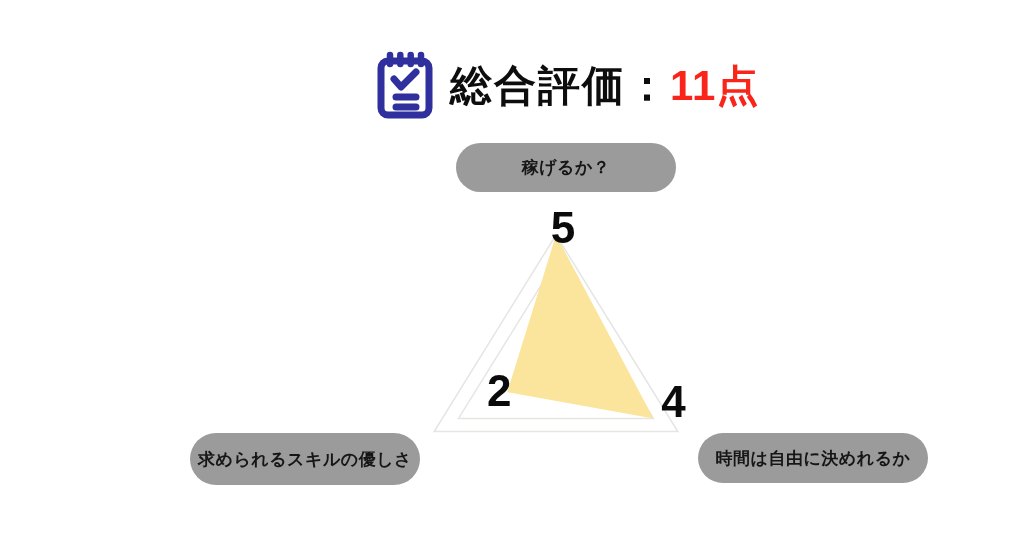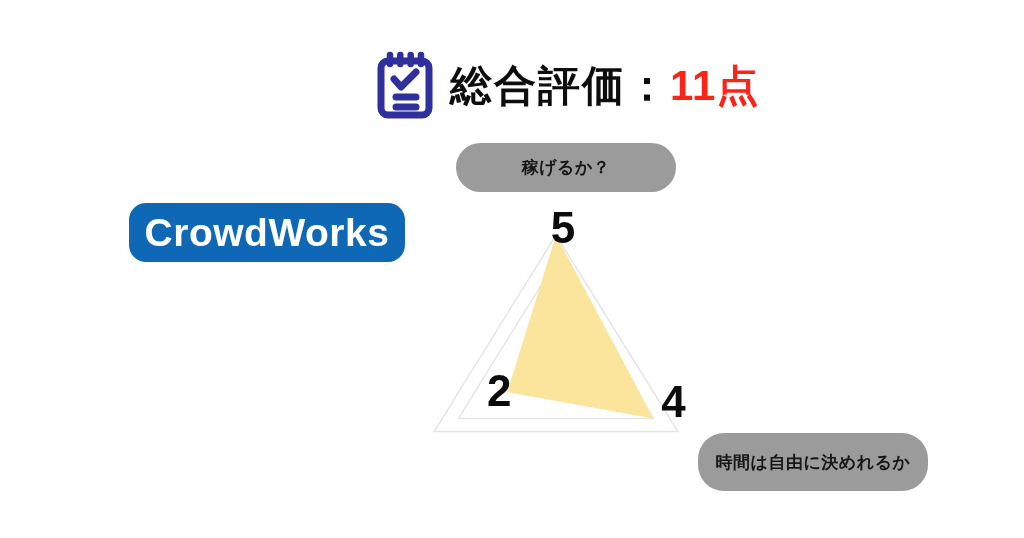--- a/index.html
+++ b/index.html
@@ -57,21 +57,21 @@
     background:var(--pill-bg,#9b9b9b);
     color:#161616;
     border-radius:26px;
     display:flex;align-items:center;justify-content:center;
     font-size:17px;font-weight:900;
     letter-spacing:0.5px;
     white-space:nowrap;
   }
   .pill-top{left:456px;top:143px;width:220px;height:49px;}
   .pill-left{left:190px;top:433px;width:230px;height:52px;}
-  .pill-right{left:698px;top:433px;width:230px;height:58px;}
+  .pill-right{left:698px;top:433px;width:230px;height:50px;}
 </style>
 </head>
 <body>
 
 <div class="canvas">
 
   <svg class="header-icon" viewBox="0 0 62 70" fill="none">
     <rect x="7" y="11" width="48" height="54" rx="7" stroke="currentColor" stroke-width="7"></rect>
     <g stroke="currentColor" stroke-width="6.5" stroke-linecap="round">
       <line x1="16" y1="5" x2="16" y2="14"></line>
@@ -83,27 +83,27 @@
     <g stroke="currentColor" stroke-width="7" stroke-linecap="round">
       <line x1="22" y1="47" x2="42" y2="47"></line>
       <line x1="22" y1="57" x2="42" y2="57"></line>
     </g>
   </svg>
 
   <div class="page-title">
     <span>総合評価：</span><span class="score">11点</span>
   </div>
 
-  <div class="logo-badge">CrowdWorks</div>
 
   <svg id="radar-svg" class="radar-svg" viewBox="0 0 1024 538">
       <polygon points="556,235 677.83,431.5 434.16999999999996,431.5" fill="none" stroke="#e5e5e3" stroke-width="1.5"></polygon>
       <polygon points="556,261.2 653.4639999999999,418.4 458.536,418.4" fill="none" stroke="#e5e5e3" stroke-width="1.5"></polygon>
       <polygon points="556,235 653.4639999999999,418.4 507.26800000000003,392.2" fill="#fbe49c"></polygon>
       <text x="563" y="243" text-anchor="middle" class="radar-value" fill="#0b0b0b">5</text>
       <text x="673.4639999999999" y="417.4" text-anchor="middle" class="radar-value" fill="#0b0b0b">4</text>
       <text x="499.26800000000003" y="406.2" text-anchor="middle" class="radar-value" fill="#0b0b0b">2</text>
     </svg>
 
   <div class="pill pill-top">稼げるか？</div>
   <div class="pill pill-right">時間は自由に決めれるか</div>
+  <div class="pill pill-left">求められるスキルの優しさ</div>
 
 </div>
 
 </body></html>

